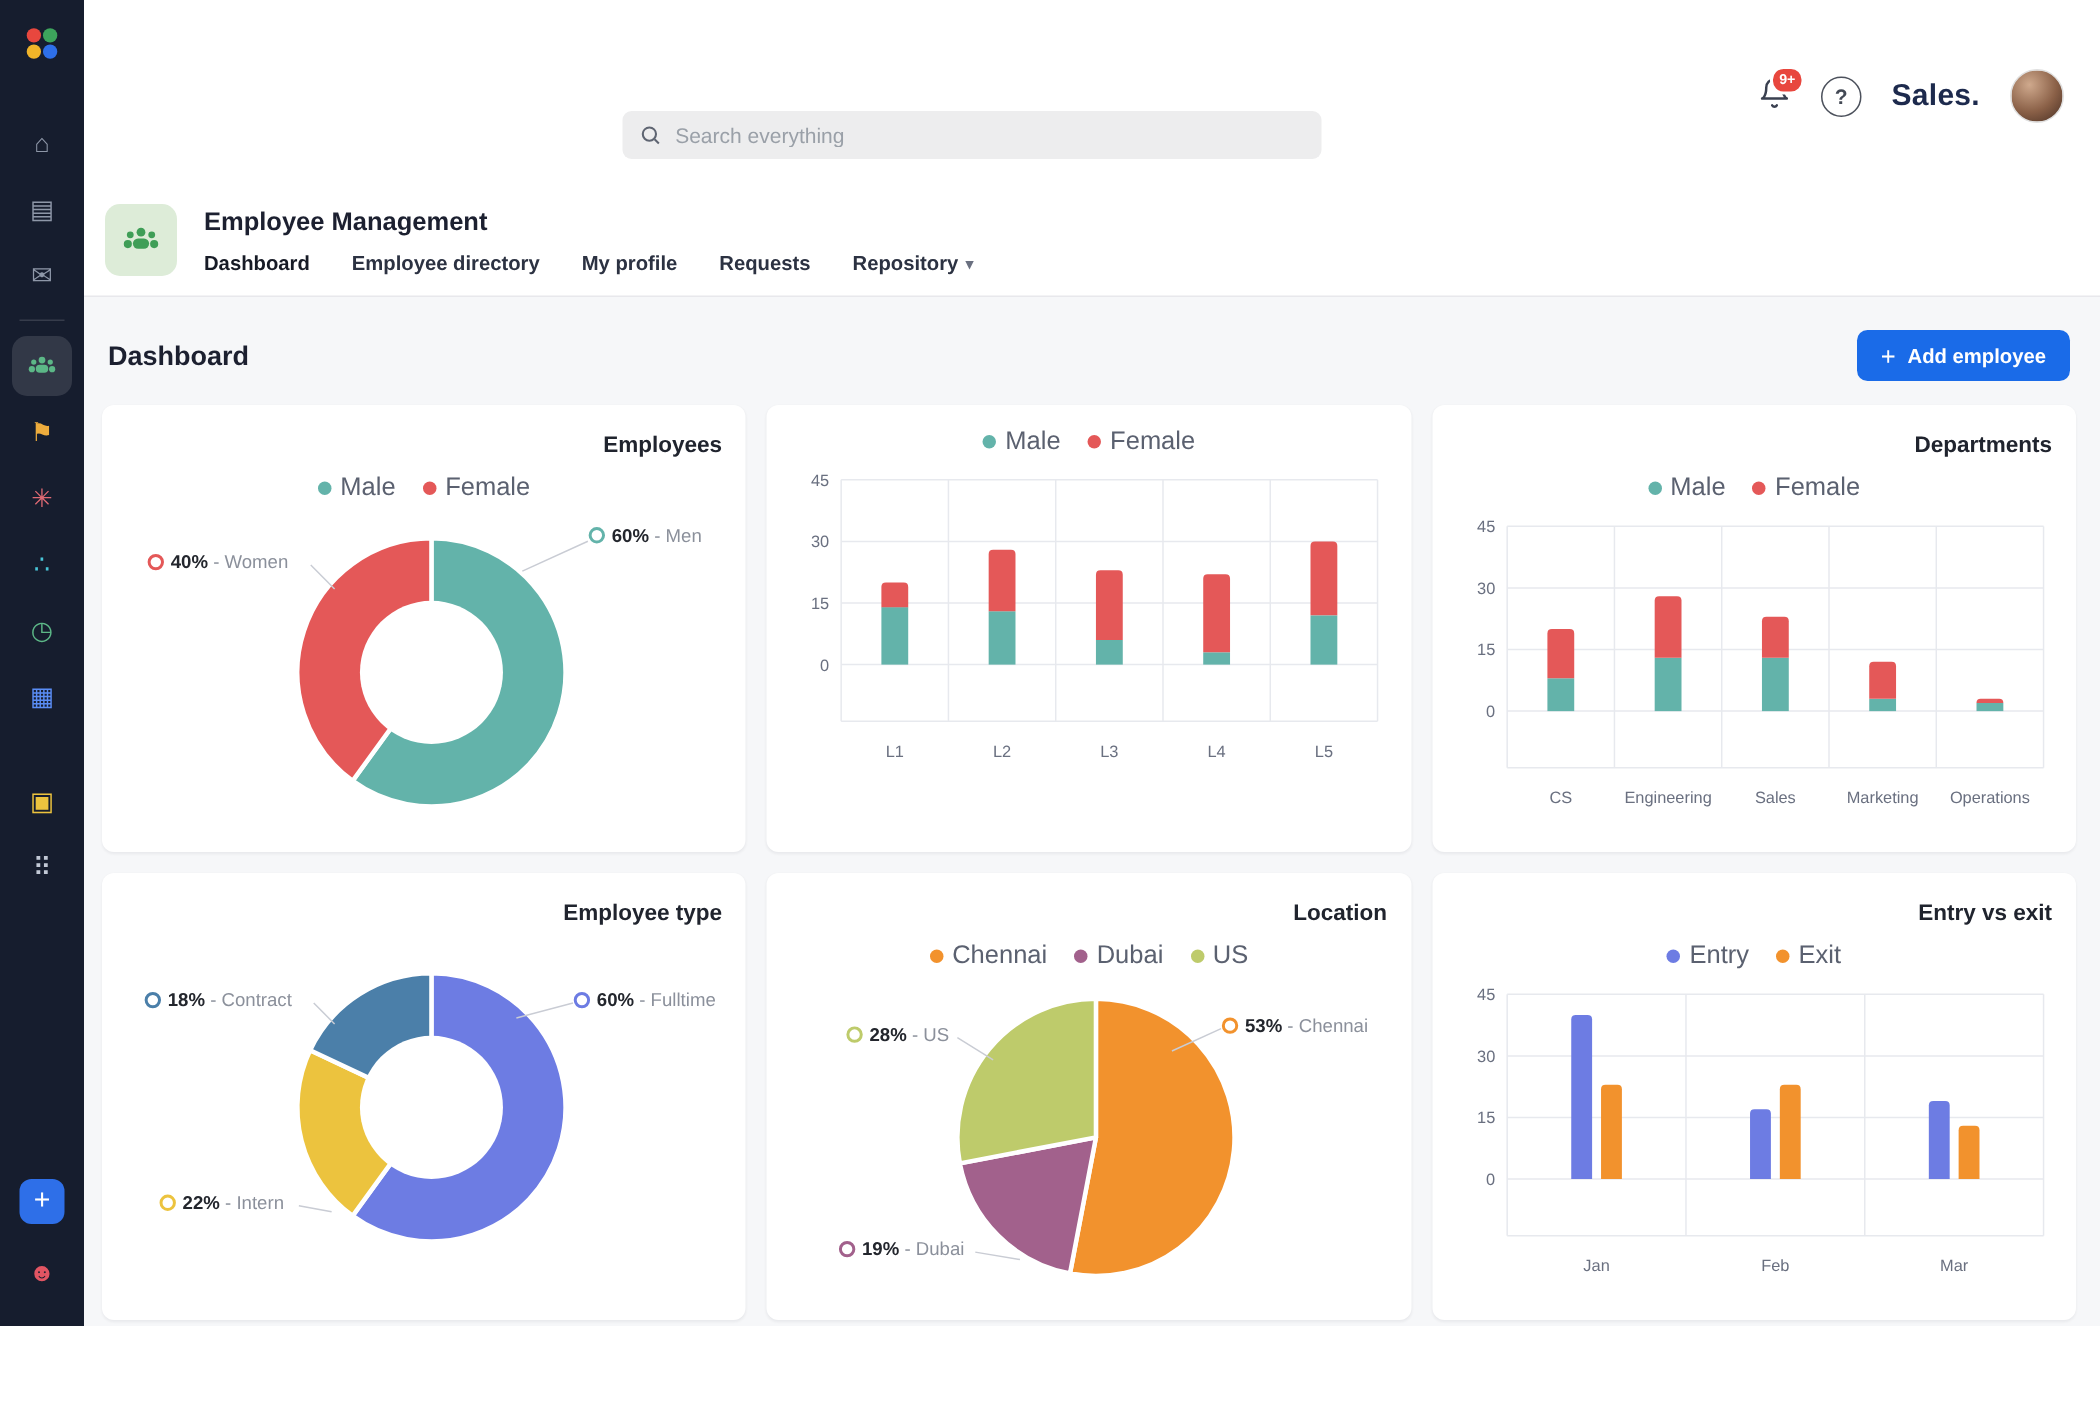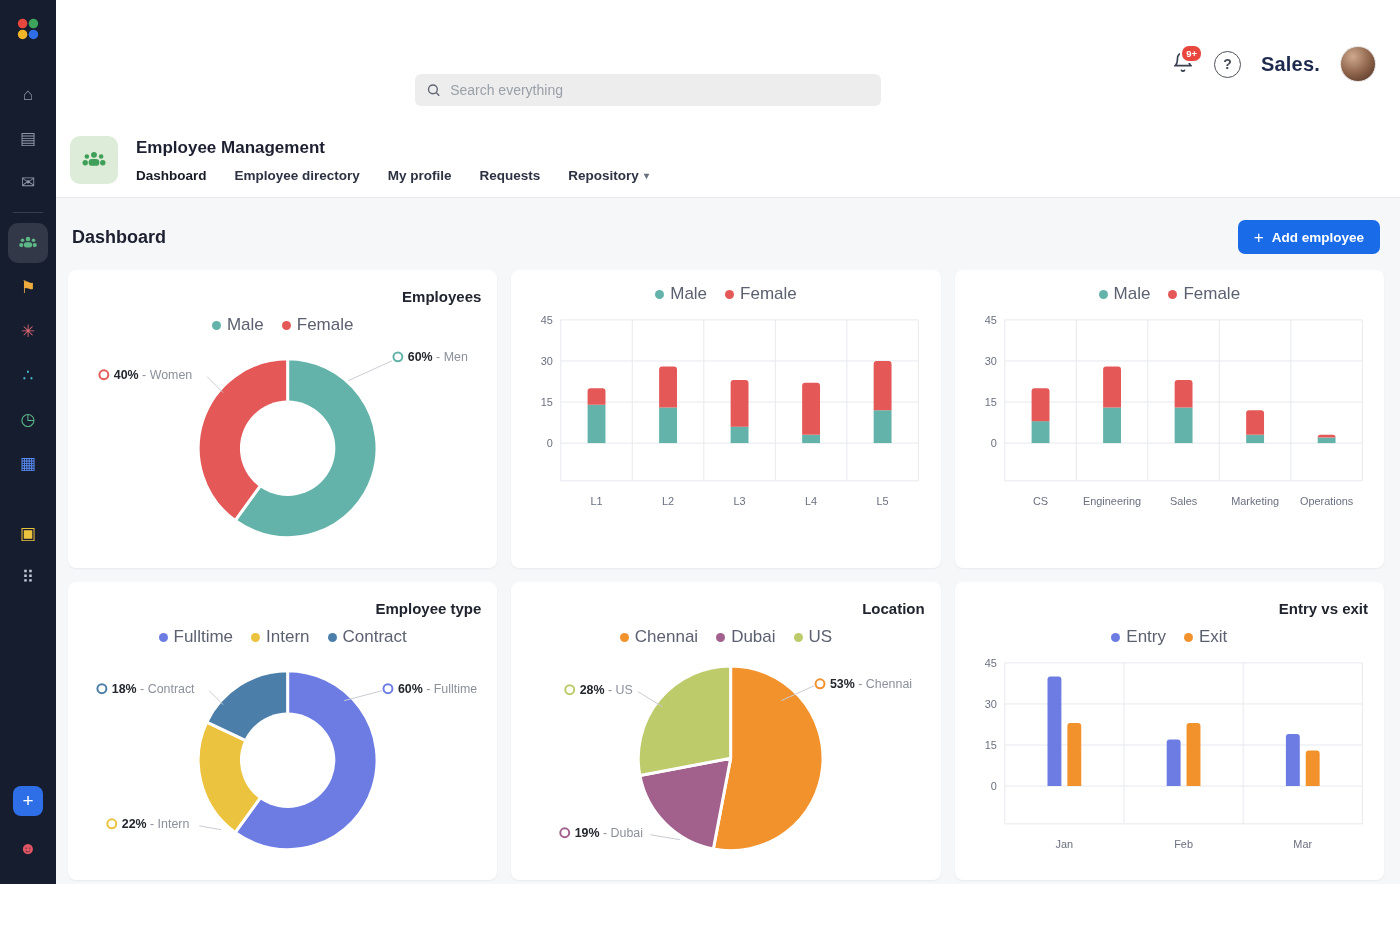--- a/index.html
+++ b/index.html
@@ -260,20 +260,21 @@
               <path d="M 205 121.46666666666667 L 205 77.62222222222223 Q 205 74.62222222222223 208 74.62222222222223 L 220 74.62222222222223 Q 223 74.62222222222223 223 77.62222222222223 L 223 121.46666666666667 Z" fill="#e45858"></path>
               <text x="286" y="200" text-anchor="middle" font-size="11" fill="#6a7080">L4</text>
               <rect x="277" y="129.73333333333335" width="18" height="8.266666666666652" fill="#63b3aa"></rect>
               <path d="M 277 129.73333333333335 L 277 80.37777777777778 Q 277 77.37777777777778 280 77.37777777777778 L 292 77.37777777777778 Q 295 77.37777777777778 295 80.37777777777778 L 295 129.73333333333335 Z" fill="#e45858"></path>
               <text x="358" y="200" text-anchor="middle" font-size="11" fill="#6a7080">L5</text>
               <rect x="349" y="104.93333333333334" width="18" height="33.06666666666666" fill="#63b3aa"></rect>
               <path d="M 349 104.93333333333334 L 349 58.33333333333334 Q 349 55.33333333333334 352 55.33333333333334 L 364 55.33333333333334 Q 367 55.33333333333334 367 58.33333333333334 L 367 104.93333333333334 Z" fill="#e45858"></path>
             </svg>
         </section>
         <section class="card">
+          <h3>Departments</h3>
           <div class="legend">
               <span class="leg-item">
                 <i class="leg-dot" style="background: rgb(99, 179, 170);"></i>
                 <span>Male</span>
               </span>
               <span class="leg-item">
                 <i class="leg-dot" style="background: rgb(228, 88, 88);"></i>
                 <span>Female</span>
               </span>
             </div>
@@ -305,34 +306,20 @@
               <text x="286" y="200" text-anchor="middle" font-size="11" fill="#6a7080">Marketing</text>
               <rect x="277" y="129.73333333333335" width="18" height="8.266666666666652" fill="#63b3aa"></rect>
               <path d="M 277 129.73333333333335 L 277 107.93333333333334 Q 277 104.93333333333334 280 104.93333333333334 L 292 104.93333333333334 Q 295 104.93333333333334 295 107.93333333333334 L 295 129.73333333333335 Z" fill="#e45858"></path>
               <text x="358" y="200" text-anchor="middle" font-size="11" fill="#6a7080">Operations</text>
               <rect x="349" y="132.48888888888888" width="18" height="5.51111111111112" fill="#63b3aa"></rect>
               <path d="M 349 132.48888888888888 L 349 132.48888888888888 Q 349 129.73333333333335 351.75555555555553 129.73333333333335 L 364.24444444444447 129.73333333333335 Q 367 129.73333333333335 367 132.48888888888888 L 367 132.48888888888888 Z" fill="#e45858"></path>
             </svg>
         </section>
         <section class="card">
           <h3>Employee type</h3>
-          <div class="legend">
-              <span class="leg-item">
-                <i class="leg-dot" style="background: rgb(109, 124, 227);"></i>
-                <span>Fulltime</span>
-              </span>
-              <span class="leg-item">
-                <i class="leg-dot" style="background: rgb(236, 195, 62);"></i>
-                <span>Intern</span>
-              </span>
-              <span class="leg-item">
-                <i class="leg-dot" style="background: rgb(75, 127, 169);"></i>
-                <span>Contract</span>
-              </span>
-            </div>
           <svg class="chart" viewBox="0 0 400 212">
               <path d="M 205 112 L 205 22 A 90 90 0 1 1 152.09932729367742 184.81152949374527 Z" fill="#6d7ce3" stroke="#fff" stroke-width="3" stroke-linejoin="round"></path>
               <path d="M 205 112 L 152.09932729367742 184.81152949374527 A 90 90 0 0 1 123.56556527805823 73.6798637591435 Z" fill="#ecc33e" stroke="#fff" stroke-width="3" stroke-linejoin="round"></path>
               <path d="M 205 112 L 123.56556527805823 73.6798637591435 A 90 90 0 0 1 204.99999999999997 22 Z" fill="#4b7fa9" stroke="#fff" stroke-width="3" stroke-linejoin="round"></path>
               <circle cx="205" cy="112" r="48" fill="#fff"></circle>
               <line x1="126" y1="42" x2="140" y2="56" stroke="#c9ccd4" stroke-width="1"></line>
               <circle cx="18" cy="40" r="4.5" fill="#fff" stroke="#4b7fa9" stroke-width="2"></circle>
               <text x="28" y="44.2" font-size="12.5" fill="#8b909b"><tspan font-weight="bold" fill="#23262d">18%</tspan><tspan> - Contract</tspan></text>
               <line x1="300" y1="42" x2="262" y2="52" stroke="#c9ccd4" stroke-width="1"></line>
               <circle cx="306" cy="40" r="4.5" fill="#fff" stroke="#6d7ce3" stroke-width="2"></circle>

